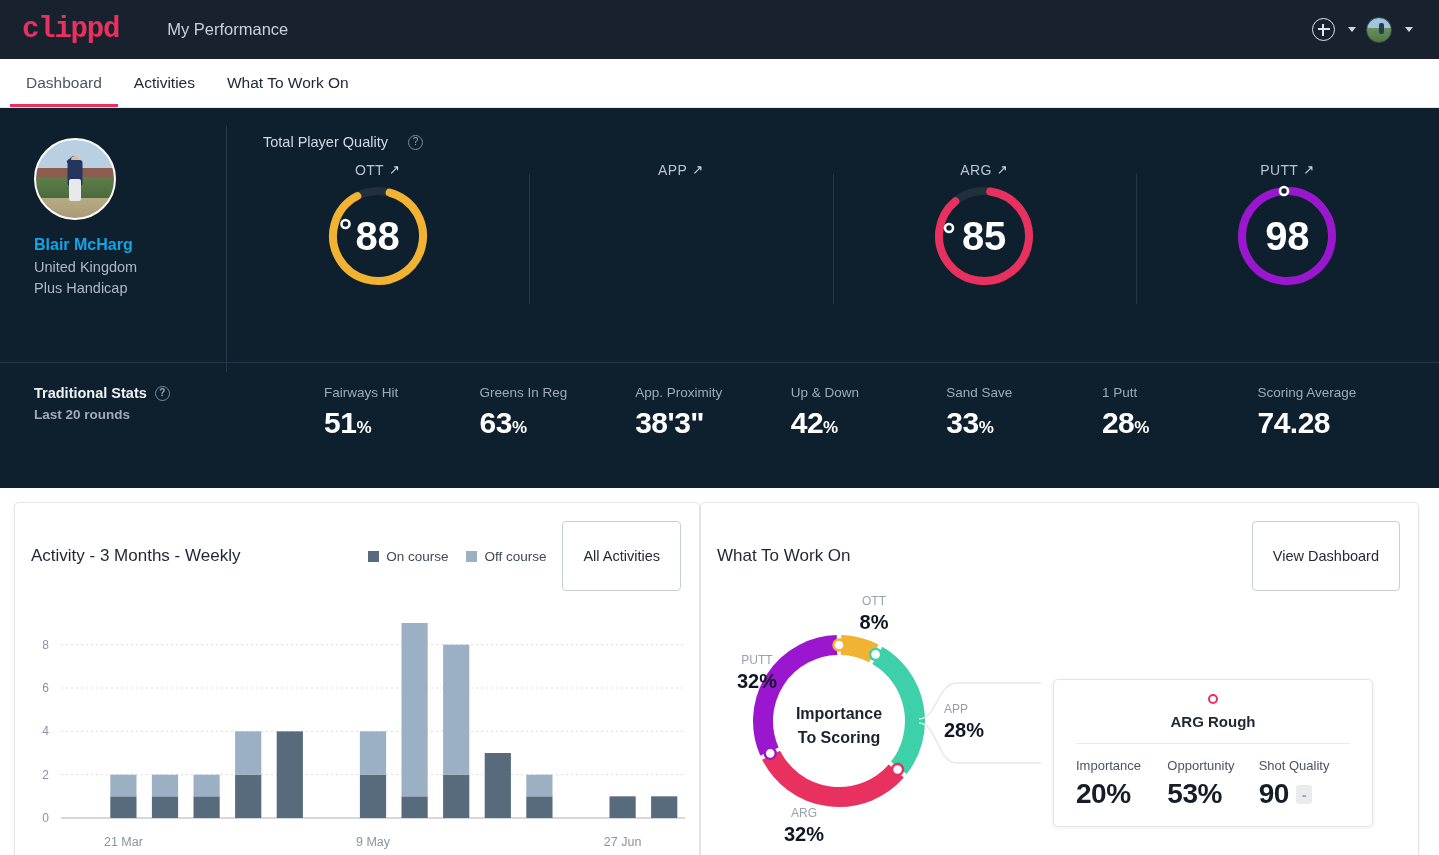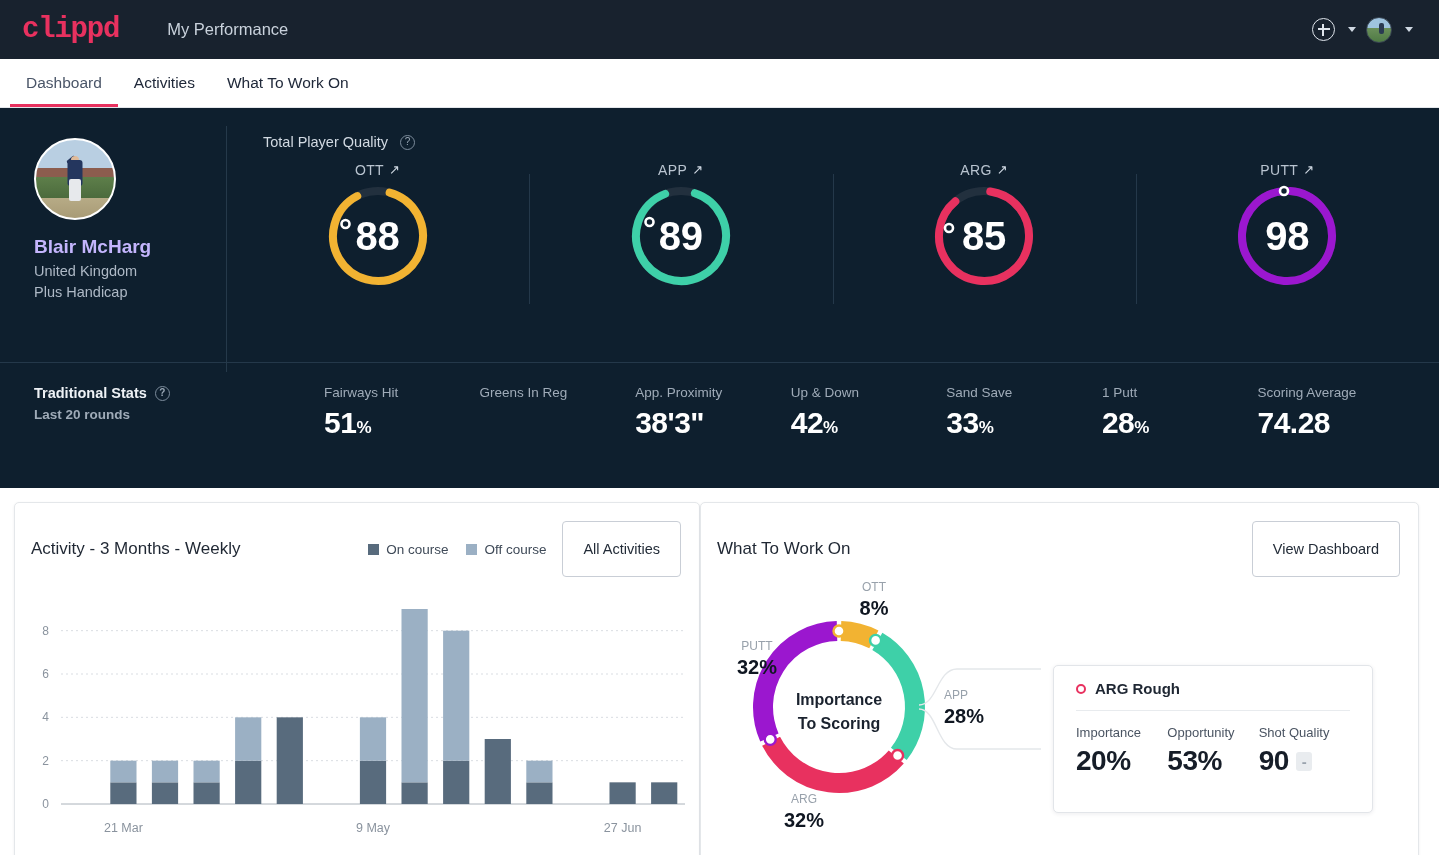--- a/index.html
+++ b/index.html
@@ -83,28 +83,28 @@
     width: 8px; height: 8px; background: #e0bb9a; border-radius: 50%;
   }
   .avatar-lg .arm {
     position: absolute; left: 38%; top: 23%; width: 10px; height: 3px;
     background: #24365e; transform: rotate(-40deg); border-radius: 2px;
   }
   .avatar-lg .legs {
     position: absolute; left: 50%; top: 50%; transform: translateX(-50%);
     width: 12px; height: 22px; background: #e7e9ec; border-radius: 2px;
   }
-  .p-name { margin-top: 16px; color: #c4b5fd; font-size: 19px; font-weight: 700; }
+  .p-name { margin-top: 16px; color: #0ea5e9; font-size: 16px; font-weight: 700; }
   .p-sub  { margin-top: 5px; color: #aeb9c6; font-size: 14.5px; }
   .gauges-wrap { flex: 1; padding-top: 26px; position: relative; }
   .gauges-wrap::before {
     content:""; position:absolute; left:0; top:18px; bottom:-10px; width:1px; background:#25394a;
   }
   .tpq-label {
-    display: flex; align-items: center; gap: 12px; margin-left: 37px;
+    display: flex; align-items: center; gap: 20px; margin-left: 37px;
     color: #d2dae3; font-size: 14.5px;
   }
   .help-icon {
     width: 15px; height: 15px; border-radius: 50%; border: 1.3px solid #7b8b9b;
     color: #9aa8b6; font-size: 10px; line-height: 12.4px; text-align: center;
     display: inline-block; font-family: "Liberation Sans", sans-serif;
   }
   .gauge-row { display: flex; align-items: flex-start; margin-top: 2px; }
   .gauge-cell {
     flex: 1; display: flex; flex-direction: column; align-items: center;
@@ -158,34 +158,34 @@
   .card.right { flex: 1; }
   .card-head {
     display: flex; align-items: center; padding: 18px 18px 0 16px;
   }
   .card-title { font-size: 17px; color: #1f2733; }
   .legend { display: flex; align-items: center; gap: 18px; margin-left: auto; margin-right: 16px; }
   .legend .item { display: flex; align-items: center; gap: 7px; font-size: 13.5px; color: #3f4a58; text-align: center; }
   .sw { width: 11px; height: 11px; display: inline-block; }
   .btn-outline {
     border: 1px solid #c9ced6; background: #fff; border-radius: 4px;
-    padding: 19px 20px; font-size: 14.5px; color: #232c38; cursor: pointer;
+    padding: 26px 20px; font-size: 14.5px; color: #232c38; cursor: pointer;
     font-family: "Liberation Sans", sans-serif; white-space: nowrap;
   }
   
   .chart { position: relative; margin: 22px 0 0 0; height: 250px; }
   .chart svg { display: block; }
   
   .wtw-body { position: relative; height: 300px; }
   .detail-card {
     position: absolute; left: 352px; top: 88px; width: 320px; height: 148px;
     border: 1px solid #e2e5e9; border-radius: 5px; background: #fff;
     box-shadow: 0 1px 4px rgba(20,30,45,.08); padding: 14px 22px 0 22px;
   }
-  .dc-title { display: flex; align-items: center; gap: 9px; font-size: 15px; font-weight: 700; color: #1f2733; }
+  .dc-title { display: flex; align-items: center; gap: 9px; font-size: 15px; font-weight: 700; color: #1f2733; flex-direction: column; }
   .dc-dot {
     width: 10px; height: 10px; border-radius: 50%;
     border: 2px solid #e8315f; display: inline-block;
   }
   .dc-rule { height: 1px; background: #e8ebee; margin: 13px 0 0 0; }
   .dc-cols { display: flex; margin-top: 14px; }
   .dc-col { flex: 1; }
   .dc-k { font-size: 13px; color: #4a5462; }
   .dc-v { font-size: 28px; font-weight: 700; color: #161d28; margin-top: 5px; letter-spacing: -.5px; display:flex; align-items:center; gap:7px;}
   .dc-badge {
@@ -255,28 +255,20 @@
             </svg>
             <div class="val">88</div>
           </div>
         </div>
 
         <div class="gauge-cell">
           <div class="gauge-cap">
             <span>APP</span>
             <span class="arrow-up">↗</span>
           </div>
-          <div class="gauge sm" style="width:104px;height:104px;">
-            <svg width="104" height="104" viewBox="0 0 104 104">
-              <circle cx="52" cy="52" r="45" fill="none" stroke="#22303e" stroke-width="8"></circle>
-              <circle cx="52" cy="52" r="45" fill="none" stroke="#3ed0a8" stroke-width="8" stroke-linecap="round" stroke-dasharray="252 283" transform="rotate(-72 52 52)"></circle>
-              <circle cx="20.5" cy="38" r="4" fill="#0e1f2e" stroke="#ffffff" stroke-width="2.6"></circle>
-            </svg>
-            <div class="val">89</div>
-          </div>
         </div>
 
         <div class="gauge-cell">
           <div class="gauge-cap">
             <span>ARG</span>
             <span class="arrow-up">↗</span>
           </div>
           <div class="gauge sm" style="width:104px;height:104px;">
             <svg width="104" height="104" viewBox="0 0 104 104">
               <circle cx="52" cy="52" r="45" fill="none" stroke="#22303e" stroke-width="8"></circle>
@@ -315,20 +307,21 @@
       </div>
       <div class="ts-sub">Last 20 rounds</div>
     </div>
 
     <div class="stat">
       <div class="k">Fairways Hit</div>
       <div class="v"><span>51</span><small>%</small></div>
     </div>
     <div class="stat">
       <div class="k">Greens In Reg</div>
+      <div class="v"><span>63</span><small>%</small></div>
     </div>
     <div class="stat">
       <div class="k">App. Proximity</div>
       <div class="v"><span>38'3"</span><small></small></div>
     </div>
     <div class="stat">
       <div class="k">Up &amp; Down</div>
       <div class="v"><span>42</span><small>%</small></div>
     </div>
     <div class="stat">

